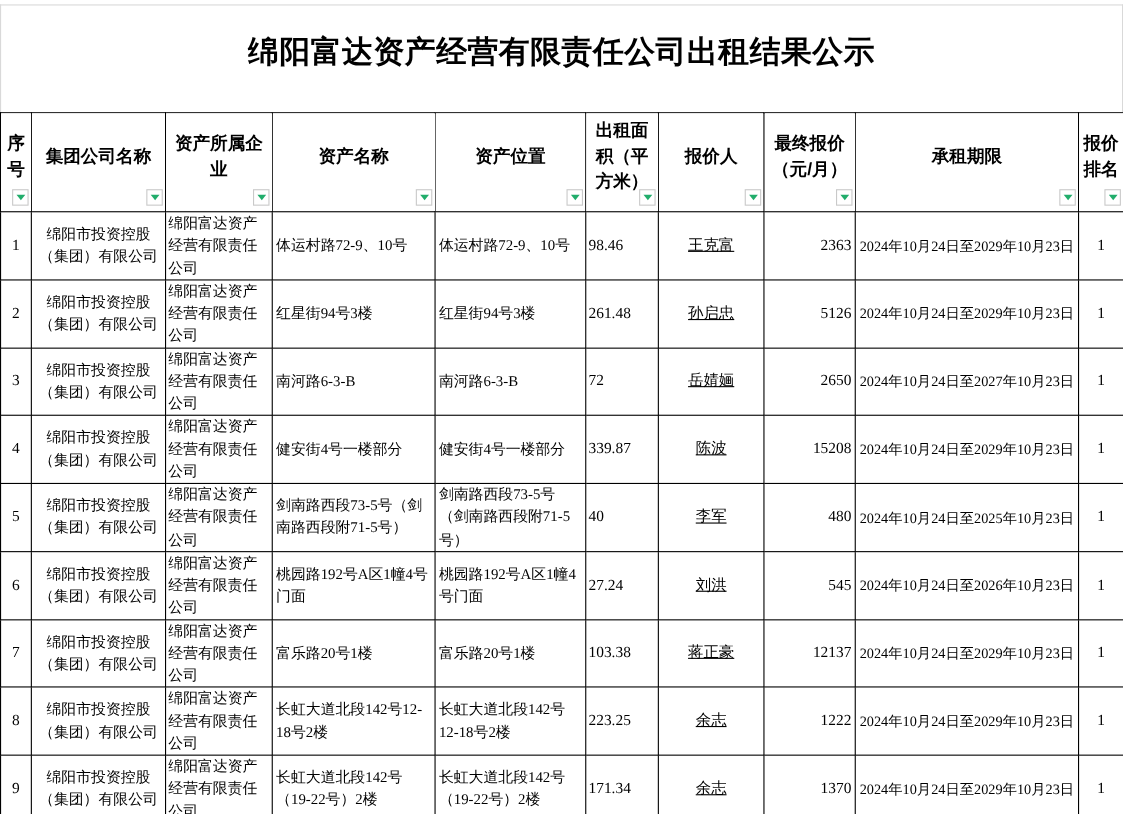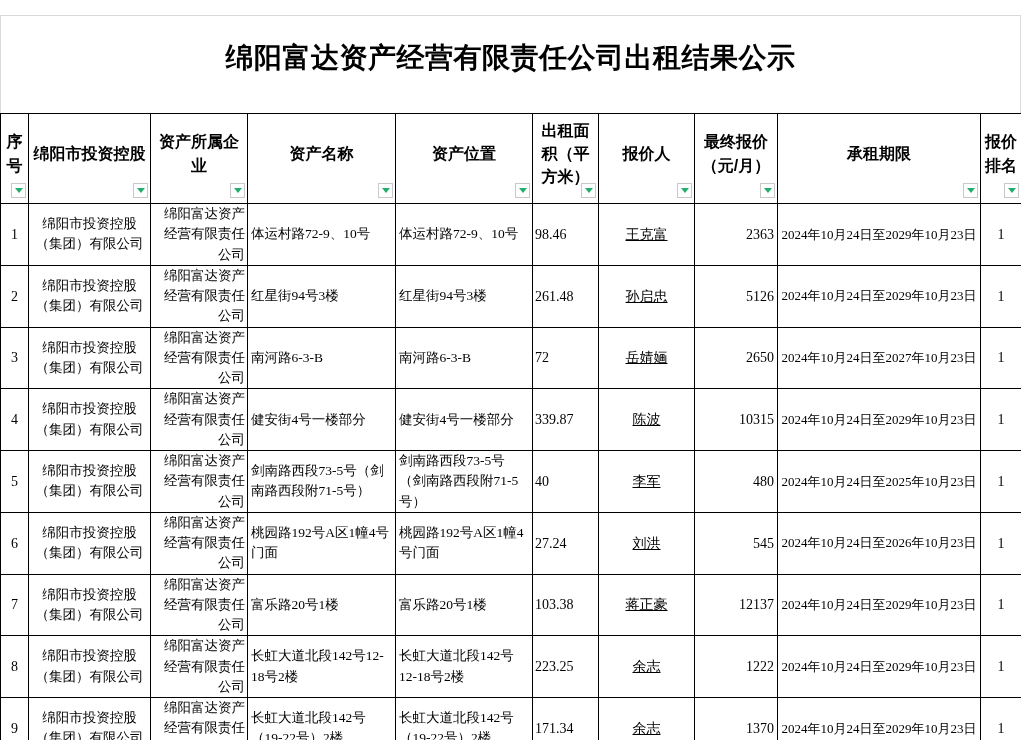--- a/index.html
+++ b/index.html
@@ -4,21 +4,21 @@
 <style>
   html,body{
     margin:0; padding:0;
     width:1021px; height:740px;
     background:#ffffff;
     overflow:hidden;
     font-family:"Liberation Sans","DejaVu Sans",sans-serif;
   }
   .title-block{
     box-sizing:border-box;
-    margin-top:15px;
+    margin-top:4px;
     height:98px;
     border-top:1px solid #d9d9d9;
     border-left:1px solid #d9d9d9;
     border-right:1px solid #d9d9d9;
     display:flex;
     align-items:center;
     justify-content:center;
     padding-bottom:14px;
     font-size:28px;
     font-weight:bold;
@@ -72,21 +72,21 @@
     font-family:"Liberation Serif","DejaVu Serif",serif;
     font-size:13.5px;
     line-height:1.5;
     color:#000;
     vertical-align:middle;
     padding:0 2px;
     background:#fff;
   }
   .c-seq{ text-align:center; font-size:14px; }
   .c-group{ text-align:center; }
-  .c-owner{ text-align:right; }
+  .c-owner{ text-align:left; }
   .c-name{ text-align:left; padding-left:3px; }
   .c-loc{ text-align:left; padding-left:3px; }
   .c-area{ text-align:left; padding-right:3px; font-size:14px; }
   .c-bidder{ text-align:center; font-size:14px;text-decoration:underline; }
   .c-price{ text-align:right; padding-right:3px; font-size:14px;margin-top:24px; }
   .c-term{ text-align:center; font-size:13px; white-space:nowrap; }
   .c-rank{ text-align:center; font-size:14px; }
 </style>
 </head>
 <body>
@@ -104,21 +104,21 @@
     <col style="width:96px">
     <col style="width:83px">
     <col style="width:203px">
     <col style="width:41px">
   </colgroup>
   <thead>
     <tr id="header-row">
         <th class="hcell"><span class="hlabel">序号</span><span class="filter-btn">
             <span class="filter-tri" style="border-top-color: rgb(33, 173, 107);"></span>
           </span></th>
-        <th class="hcell"><span class="hlabel">绵阳市投资控股</span><span class="filter-btn">
+        <th class="hcell"><span class="hlabel">集团公司名称</span><span class="filter-btn">
             <span class="filter-tri" style="border-top-color: rgb(33, 173, 107);"></span>
           </span></th>
         <th class="hcell"><span class="hlabel">资产所属企业</span><span class="filter-btn">
             <span class="filter-tri" style="border-top-color: rgb(33, 173, 107);"></span>
           </span></th>
         <th class="hcell"><span class="hlabel">资产名称</span><span class="filter-btn">
             <span class="filter-tri" style="border-top-color: rgb(33, 173, 107);"></span>
           </span></th>
         <th class="hcell"><span class="hlabel">资产位置</span><span class="filter-btn">
             <span class="filter-tri" style="border-top-color: rgb(33, 173, 107);"></span>
@@ -178,21 +178,21 @@
         <td class="dcell c-rank">1</td>
       </tr>
       <tr>
         <td class="dcell c-seq">4</td>
         <td class="dcell c-group">绵阳市投资控股（集团）有限公司</td>
         <td class="dcell c-owner">绵阳富达资产经营有限责任公司</td>
         <td class="dcell c-name">健安街4号一楼部分</td>
         <td class="dcell c-loc">健安街4号一楼部分</td>
         <td class="dcell c-area">339.87</td>
         <td class="dcell c-bidder">陈波</td>
-        <td class="dcell c-price">10315</td>
+        <td class="dcell c-price">15208</td>
         <td class="dcell c-term">2024年10月24日至2029年10月23日</td>
         <td class="dcell c-rank">1</td>
       </tr>
       <tr>
         <td class="dcell c-seq">5</td>
         <td class="dcell c-group">绵阳市投资控股（集团）有限公司</td>
         <td class="dcell c-owner">绵阳富达资产经营有限责任公司</td>
         <td class="dcell c-name">剑南路西段73-5号（剑南路西段附71-5号）</td>
         <td class="dcell c-loc">剑南路西段73-5号（剑南路西段附71-5号）</td>
         <td class="dcell c-area">40</td>

